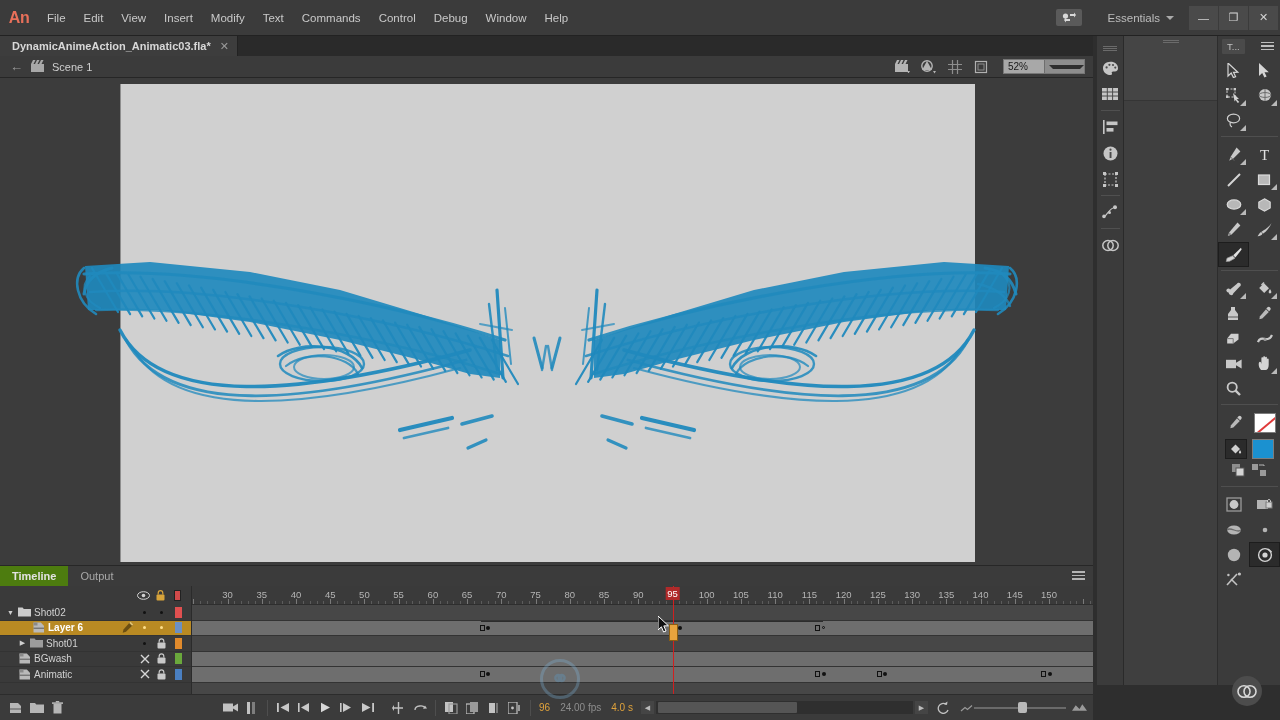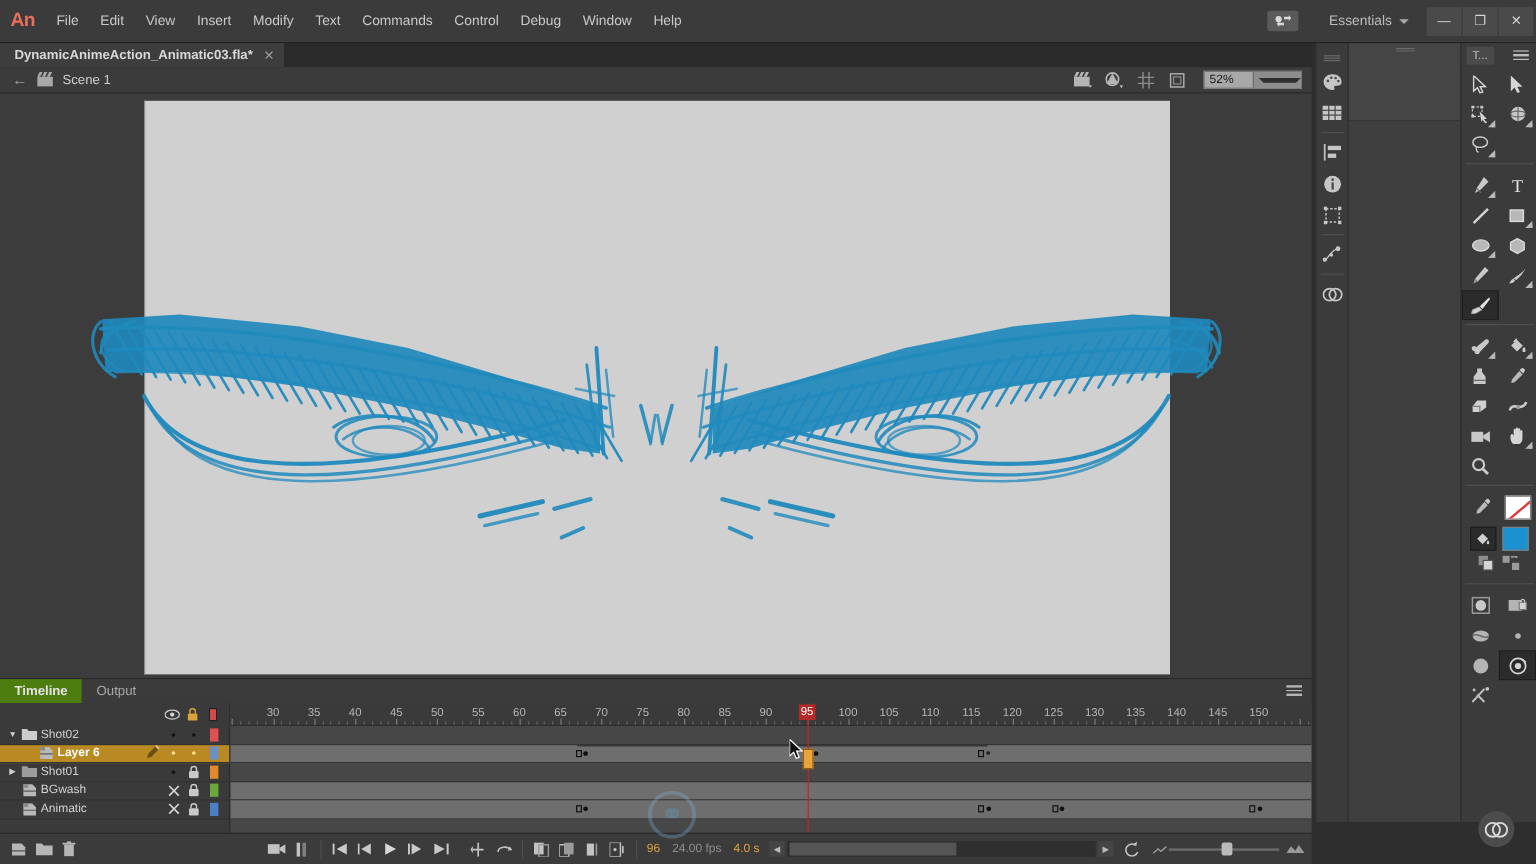--- a/index.html
+++ b/index.html
@@ -835,21 +835,21 @@
                   <span class="dot"></span>
                 </span>
                 <span class="lr-cell">
                   <span class="dot"></span>
                 </span>
                 <span class="lr-cell">
                   <span class="colorchip" style="background:#6b90c4"></span>
                 </span>
               </span>
             </div>
-            <div class="layerrow" style="padding-left: 4px;">
+            <div class="layerrow" style="padding-left: 16px;">
               <span class="lr-twirl" style="color:#cfcfcf;font-size:7px">▶</span>
               <span class="lr-ico">
                 <svg width="13" height="10" viewBox="0 0 13 10">
                   <path d="M0 .6h4.6l1.2 1.5H13V9.6H0z" fill="#9c9c9c"></path>
                 </svg>
               </span>
               <span class="lr-name">Shot01</span>
               <span class="lr-cells">
                 <span class="lr-cell">
                   <span class="dot"></span>

